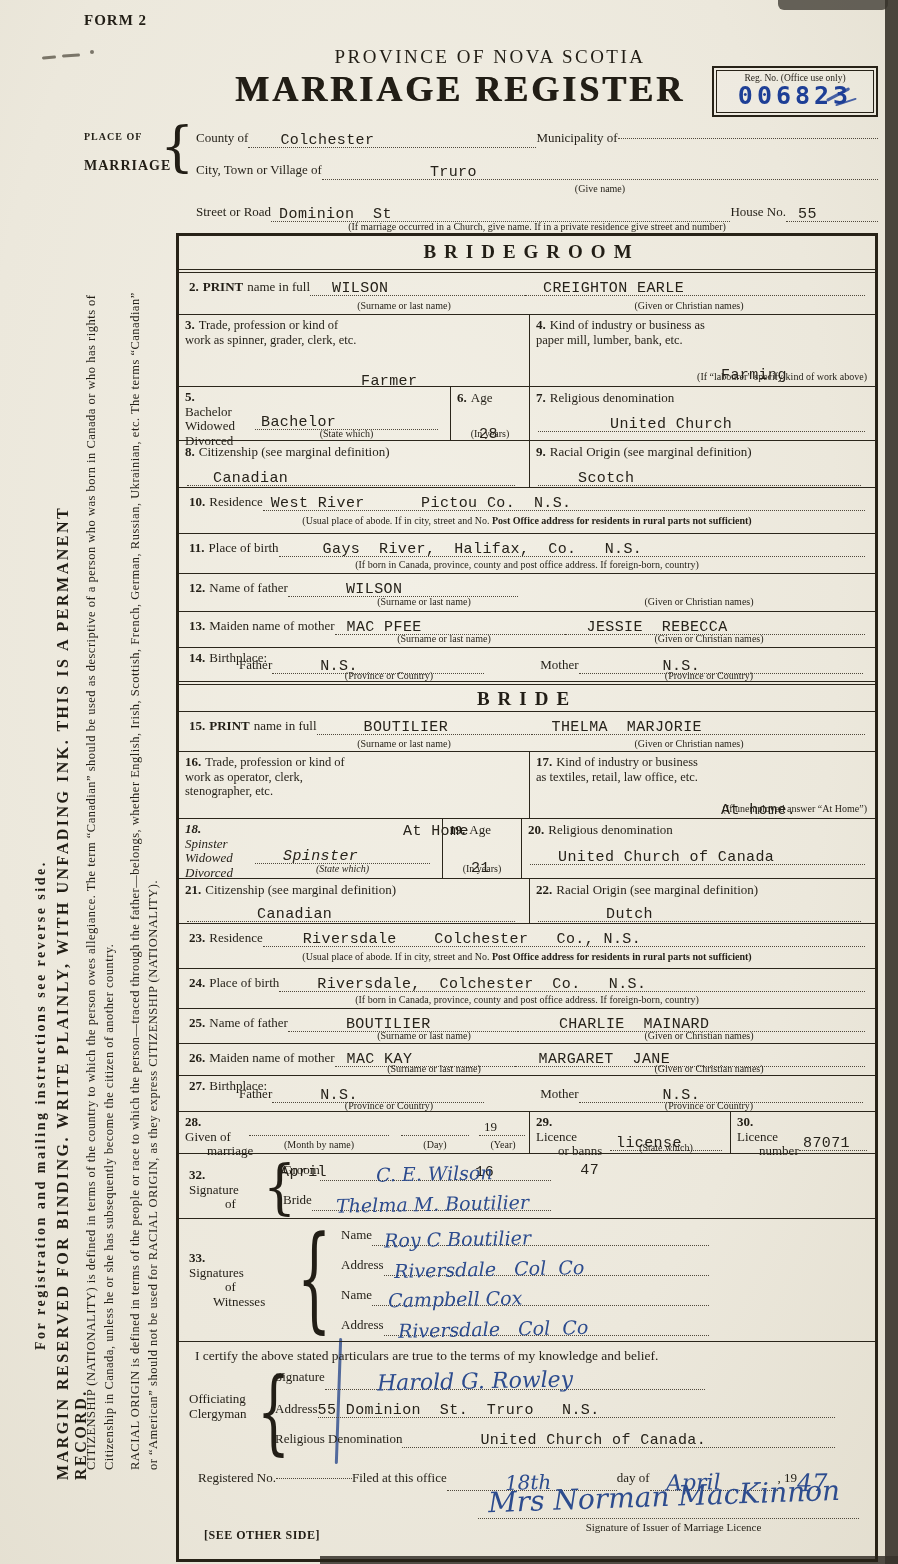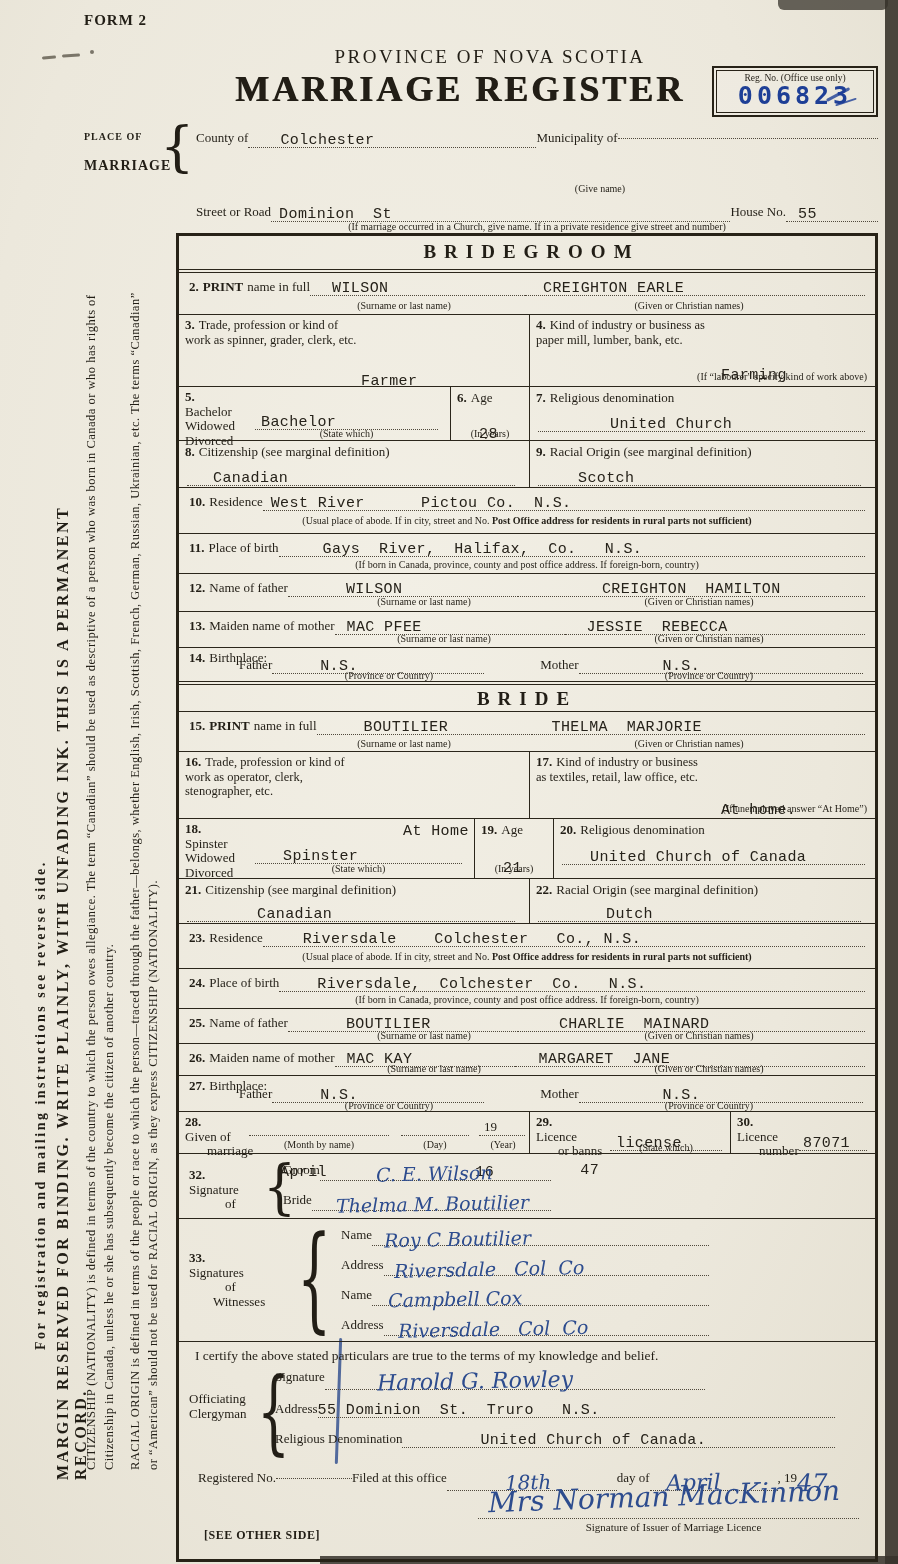--- a/index.html
+++ b/index.html
@@ -87,20 +87,24 @@
 
   <div class="abs b" style="left:84px;top:131px;font-size:10px;letter-spacing:1px;">PLACE OF</div>
   <div class="abs b" style="left:84px;top:158px;font-size:14px;letter-spacing:1px;">MARRIAGE</div>
   <span class="brace-el" style="left:160px;top:120px;font-size:54px;line-height:54px;"></span>
   <div class="fl abs" style="left:196px;top:128px;width:682px;">
     <span class="plbl">County of</span>
     <span class="fill" style="width:288px;"><span class="tw" style="padding-left:32px;">Colchester</span></span>
     <span class="plbl">Municipality of</span>
     <span class="fill grow"></span>
   </div>
+  <div class="fl abs" style="left:196px;top:160px;width:682px;">
+    <span class="plbl">City, Town or Village of</span>
+    <span class="fill grow"><span class="tw" style="padding-left:108px;">Truro</span></span>
+  </div>
   <div class="note abs" style="left:540px;top:183px;width:120px;">(Give name)</div>
   <div class="fl abs" style="left:196px;top:202px;width:682px;">
     <span class="plbl">Street or Road</span>
     <span class="fill grow"><span class="tw" style="padding-left:8px;">Dominion  St</span></span>
     <span class="plbl">House No.</span>
     <span class="fill" style="width:92px;"><span class="tw" style="padding-left:12px;">55</span></span>
   </div>
   <div class="note abs" style="left:196px;top:221px;width:682px;">(If marriage occurred in a Church, give name.  If in a private residence give street and number)</div>
 
   <div class="main-box">
@@ -185,21 +189,20 @@
         <span class="fill grow"><span class="tw" style="padding-left:44px;">Gays  River,  Halifax,  Co.   N.S.</span></span>
       </div>
       <div class="note abs" style="left:10px;right:10px;top:25px;">(If born in Canada, province, county and post office address.  If foreign-born, country)</div>
     </div>
 
     <div class="mrow" style="top:337px;height:38px;">
       <div class="fl pad">
         <b class="num">12.</b>
         <span class="plbl">Name of father</span>
         <span class="fill" style="width:230px;"><span class="tw" style="padding-left:58px;">WILSON</span></span>
-        <span class="fill grow"><span class="tw" style="padding-left:84px;">CREIGHTON  HAMILTON</span></span>
       </div>
       <span class="note abs" style="left:140px;top:22px;width:210px;">(Surname or last name)</span>
       <span class="note abs" style="left:400px;top:22px;width:240px;">(Given or Christian names)</span>
     </div>
 
     <div class="mrow" style="top:375px;height:36px;">
       <div class="fl pad">
         <b class="num">13.</b>
         <span class="plbl">Maiden name of mother</span>
         <span class="fill" style="width:230px;"><span class="tw" style="padding-left:12px;">MAC PFEE</span></span>
@@ -247,21 +250,21 @@
       <div class="col grow">
         <div class="wraplbl" style="width:172px;">
           <b class="num">17.</b><span>Kind of industry or business as textiles, retail, law office, etc.</span>
         </div>
         <span class="tw abs" style="left:185px;top:18px;">At home.</span>
         <div class="note abs" style="left:0;right:8px;top:51px;text-align:right;">(If unemployed answer “At Home”)</div>
       </div>
     </div>
 
     <div class="mrow cols" style="top:582px;height:60px;">
-      <div class="col" style="width:296px;">
+      <div class="col" style="width:264px;font-style:italic;">
         <div class="stack">
           <span><b class="num">18.</b><span>Spinster</span></span>
           <span>Widowed</span>
           <span>Divorced</span>
         </div>
         <span class="fill abs" style="left:76px;right:12px;top:27px;"><span class="tw" style="padding-left:28px;">Spinster</span></span>
         <span class="note abs" style="left:76px;right:12px;top:44px;">(State which)</span>
       </div>
       <div class="col" style="width:79px;">
         <div><b class="num">19.</b><span class="plbl">Age</span></div>

